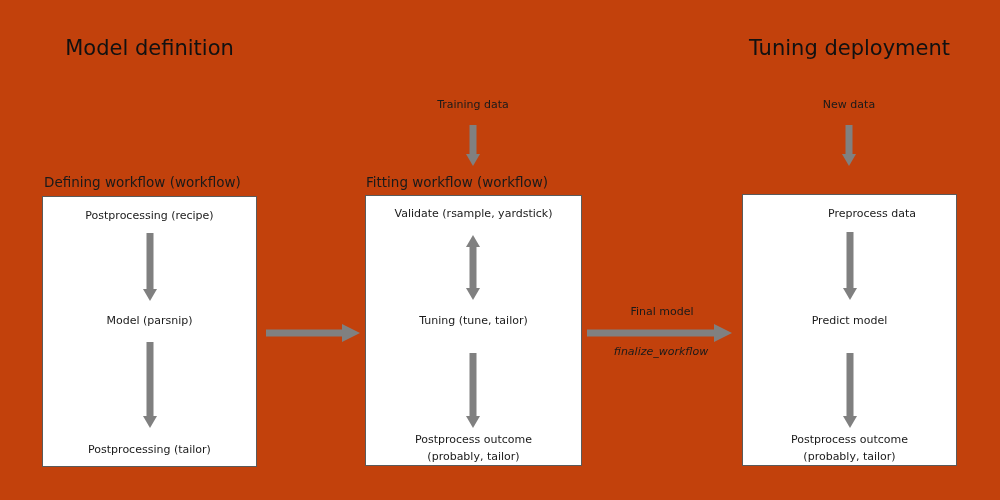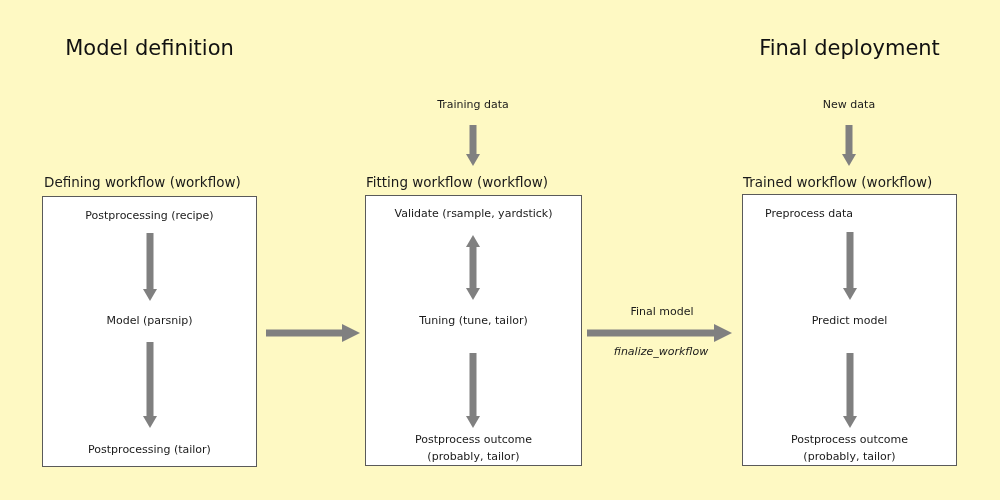--- a/index.html
+++ b/index.html
@@ -1,20 +1,20 @@
 <!DOCTYPE html>
 <html><head>
 <meta charset="utf-8">
 <style>
   html, body { margin: 0; padding: 0; background: #ffffff; }
   .canvas {
     position: relative;
     width: 1000px;
     height: 500px;
-    background: #fef9c3;
+    background: #c2410c;
     font-family: "DejaVu Sans", "Liberation Sans", sans-serif;
     color: #1a1a1a;
     overflow: hidden;
   }
   .ctr { position: absolute; transform: translateX(-50%); white-space: nowrap; text-align: center; }
   .title { font-size: 21px; line-height: 24px; color: #111111; }
   .txt { font-size: 11px; line-height: 17px; color: #1a1a1a; }
   .box-label { position: absolute; white-space: nowrap; font-size: 13.5px; line-height: 17px; }
   .wf-box {
     position: absolute;
@@ -25,37 +25,36 @@
   .italic { font-style: italic; }
   svg { display: block; position: absolute; }
   .arrow-fill { fill: #808080; }
 </style>
 </head>
 <body>
 
 <div class="canvas">
 
   <div class="ctr title" style="left:149.5px; top:36px;">Model definition</div>
-  <div class="ctr title" style="left:849.5px; top:36px;">Final deployment</div>
+  <div class="ctr title" style="left:849.5px; top:36px;">Tuning deployment</div>
 
   <div class="ctr txt" style="left:473px; top:96px;">Training data</div>
   <div class="ctr txt" style="left:849px; top:96px;">New data</div>
 
   <svg style="left:463px; top:125px;" width="20" height="41" aria-hidden="true">
     <rect class="arrow-fill" x="6.5" y="0" width="7" height="30"></rect>
     <polygon class="arrow-fill" points="3,29 17,29 10,41"></polygon>
   </svg>
   <svg style="left:839px; top:125px;" width="20" height="41" aria-hidden="true">
     <rect class="arrow-fill" x="6.5" y="0" width="7" height="30"></rect>
     <polygon class="arrow-fill" points="3,29 17,29 10,41"></polygon>
   </svg>
 
   <div class="box-label" style="left:44px; top:174px;">Defining workflow (workflow)</div>
   <div class="box-label" style="left:366px; top:174px;">Fitting workflow (workflow)</div>
-  <div class="box-label" style="left:743px; top:174px;">Trained workflow (workflow)</div>
 
   <div class="wf-box" style="left:42px; top:196px; width:215px; height:271px;"></div>
   <div class="wf-box" style="left:365px; top:195px; width:217px; height:271px;"></div>
   <div class="wf-box" style="left:742px; top:194px; width:215px; height:272px;"></div>
 
   <div class="ctr txt" style="left:149.5px; top:207px;">Postprocessing (recipe)</div>
   <svg style="left:139.5px; top:233px;" width="20" height="68" aria-hidden="true">
     <rect class="arrow-fill" x="6.5" y="0" width="7" height="57"></rect>
     <polygon class="arrow-fill" points="3,56 17,56 10,68"></polygon>
   </svg>
@@ -75,21 +74,21 @@
   <div class="ctr txt" style="left:473.5px; top:312px;">Tuning (tune, tailor)</div>
   <svg style="left:463px; top:353px;" width="20" height="75" aria-hidden="true">
     <rect class="arrow-fill" x="6.5" y="0" width="7" height="64"></rect>
     <polygon class="arrow-fill" points="3,63 17,63 10,75"></polygon>
   </svg>
   <div class="ctr" style="left:473.5px; top:431px;">
     <div class="txt">Postprocess outcome</div>
     <div class="txt">(probably, tailor)</div>
   </div>
 
-  <div class="ctr txt" style="left:809px; top:205px;">Preprocess data</div>
+  <div class="ctr txt" style="left:872px; top:205px;">Preprocess data</div>
   <svg style="left:839.5px; top:232px;" width="20" height="68" aria-hidden="true">
     <rect class="arrow-fill" x="6.5" y="0" width="7" height="57"></rect>
     <polygon class="arrow-fill" points="3,56 17,56 10,68"></polygon>
   </svg>
   <div class="ctr txt" style="left:849.5px; top:312px;">Predict model</div>
   <svg style="left:839.5px; top:353px;" width="20" height="75" aria-hidden="true">
     <rect class="arrow-fill" x="6.5" y="0" width="7" height="64"></rect>
     <polygon class="arrow-fill" points="3,63 17,63 10,75"></polygon>
   </svg>
   <div class="ctr" style="left:849.5px; top:431px;">

